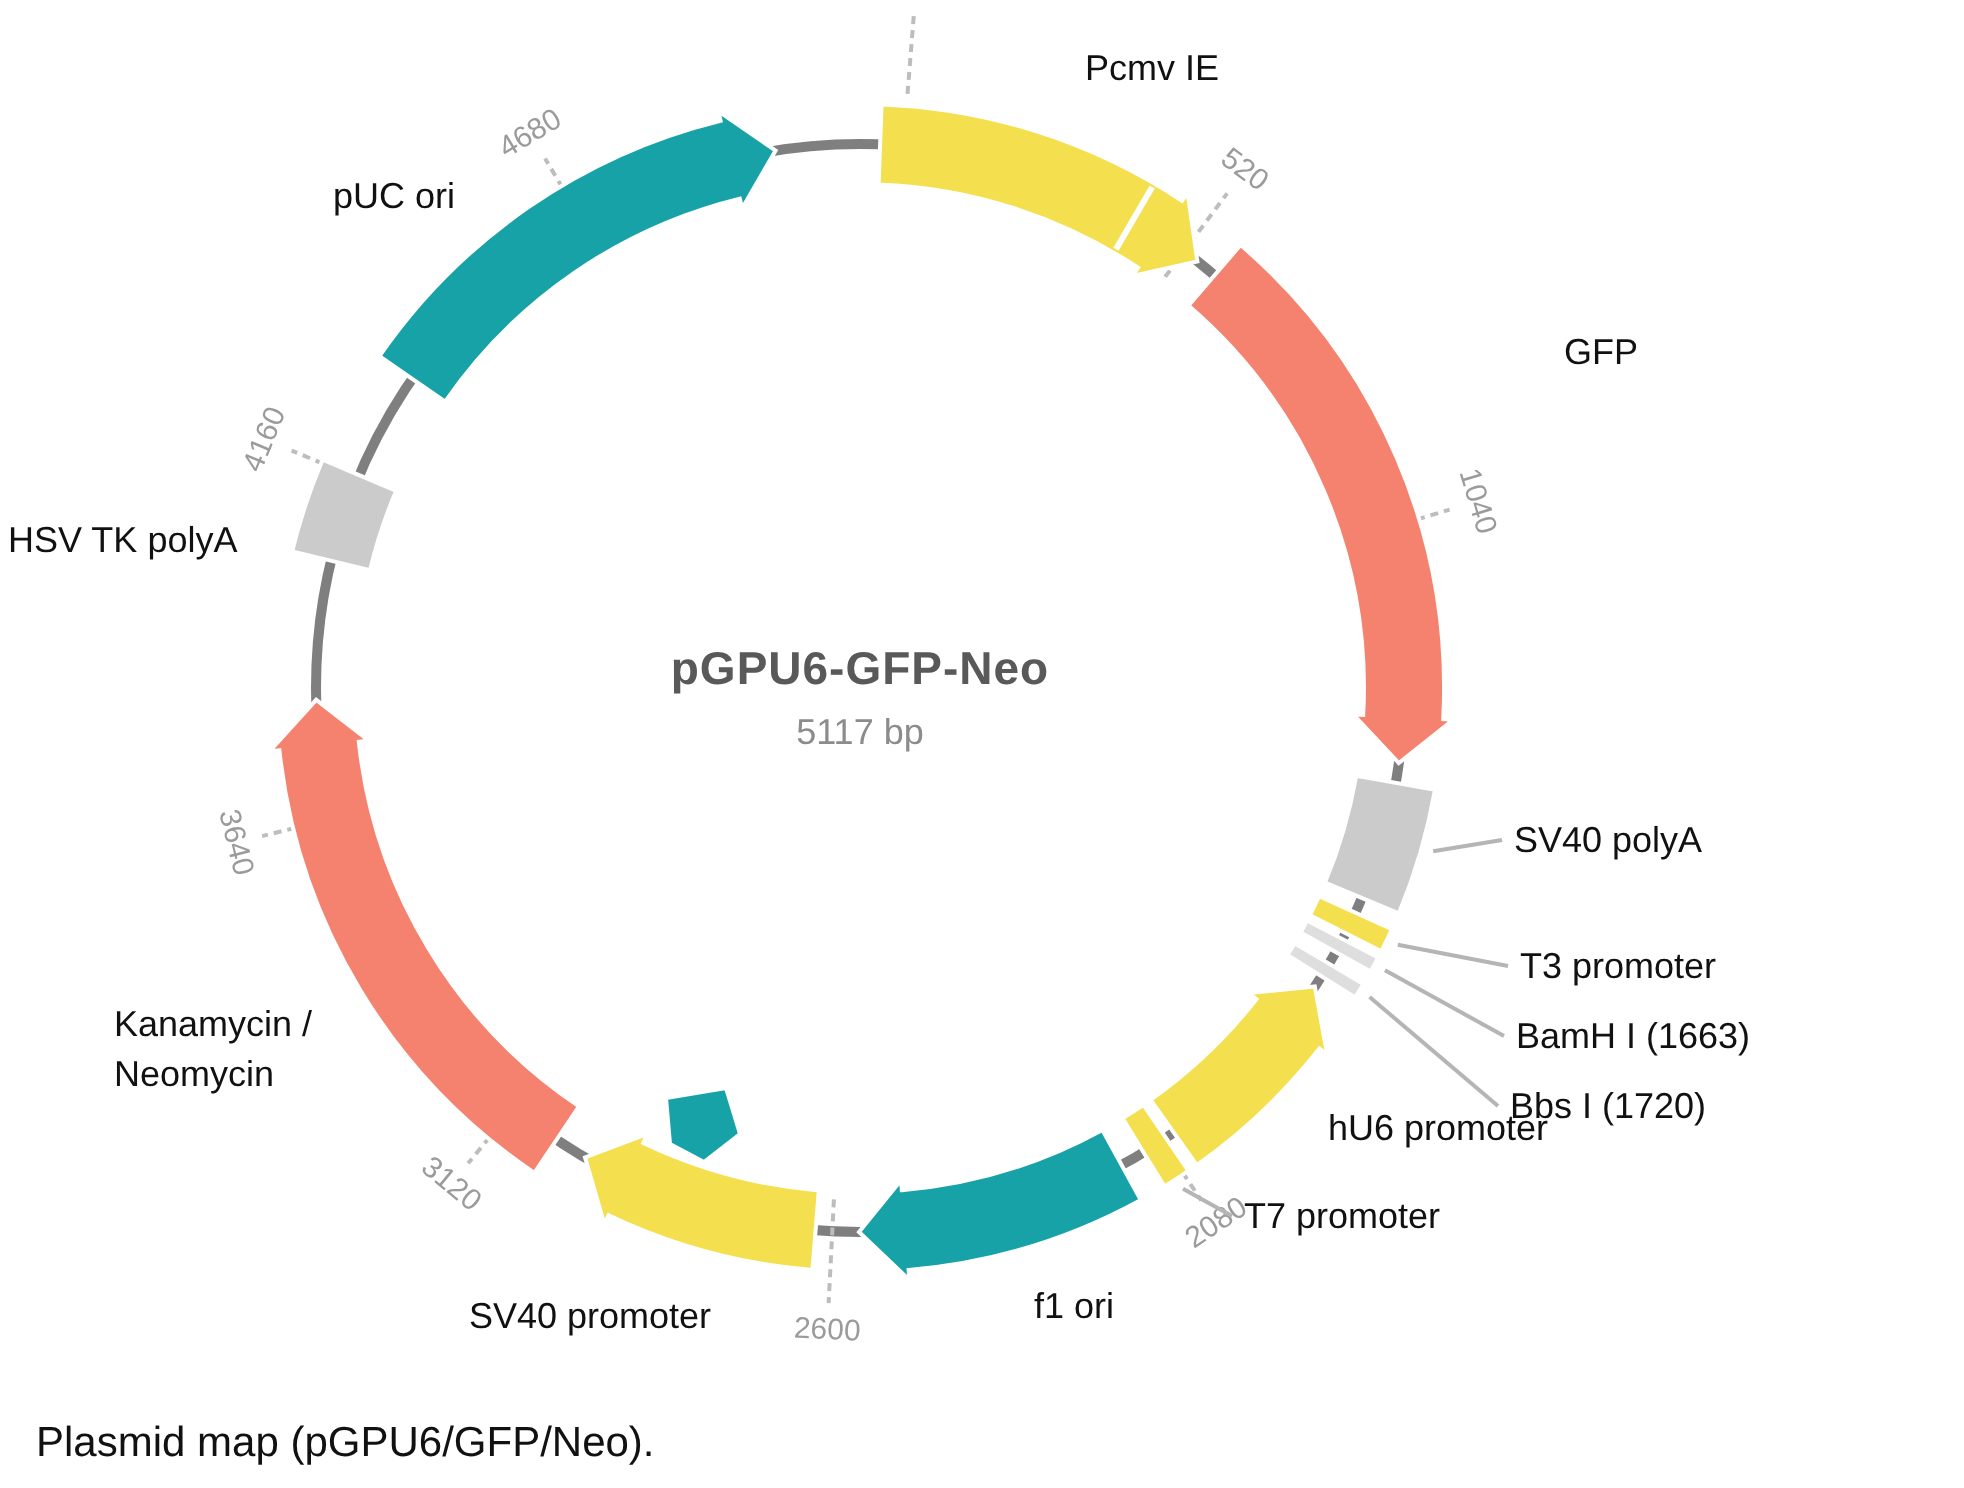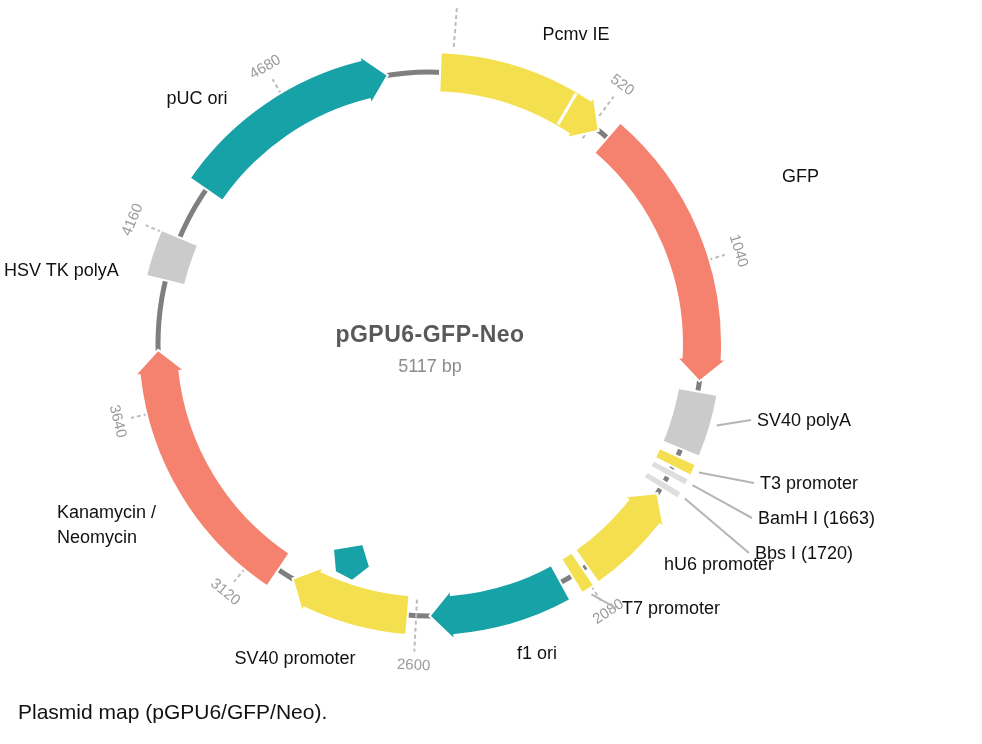--- a/index.html
+++ b/index.html
@@ -8,21 +8,21 @@
     background: #ffffff;
     overflow: hidden;
     font-family: "Liberation Sans", sans-serif;
   }
   #figure-wrap { position: relative; width: 982px; height: 744px; }
   svg { display: block; }
   .tick-label   { font-size: 15px; fill: #9b9b9b; }
   .feature-label{ font-size: 18px; fill: #111111; }
   .map-title    { font-size: 23px; font-weight: bold; fill: #595959; letter-spacing: 0.5px; }
   .map-subtitle { font-size: 18px; fill: #8c8c8c; }
-  #caption { font-size: 21px; color: #111111; padding: 8px 0 0 18px; }
+  #caption { font-size: 21px; color: #111111; padding: 8px 0 0 18px; margin-top: 10px; }
 </style>
 </head>
 <body>
 
 <div id="figure-wrap">
   <svg id="map-svg" width="982" height="692" viewBox="0 0 982 692">
     <g id="gen-layer">
         <circle cx="430" cy="344" r="272" fill="none" stroke="#7f7f7f" stroke-width="5"></circle>
         <line x1="453.7592584084143" y1="46.94866160900369" x2="456.94842061088605" y2="7.075998737729037" stroke="#bdbdbd" stroke-width="2" stroke-dasharray="4 3"></line>
         <line x1="582.5759396979242" y1="138.43594033660602" x2="613.567927449065" y2="96.68074071747913" stroke="#bdbdbd" stroke-width="2" stroke-dasharray="4 3"></line>

